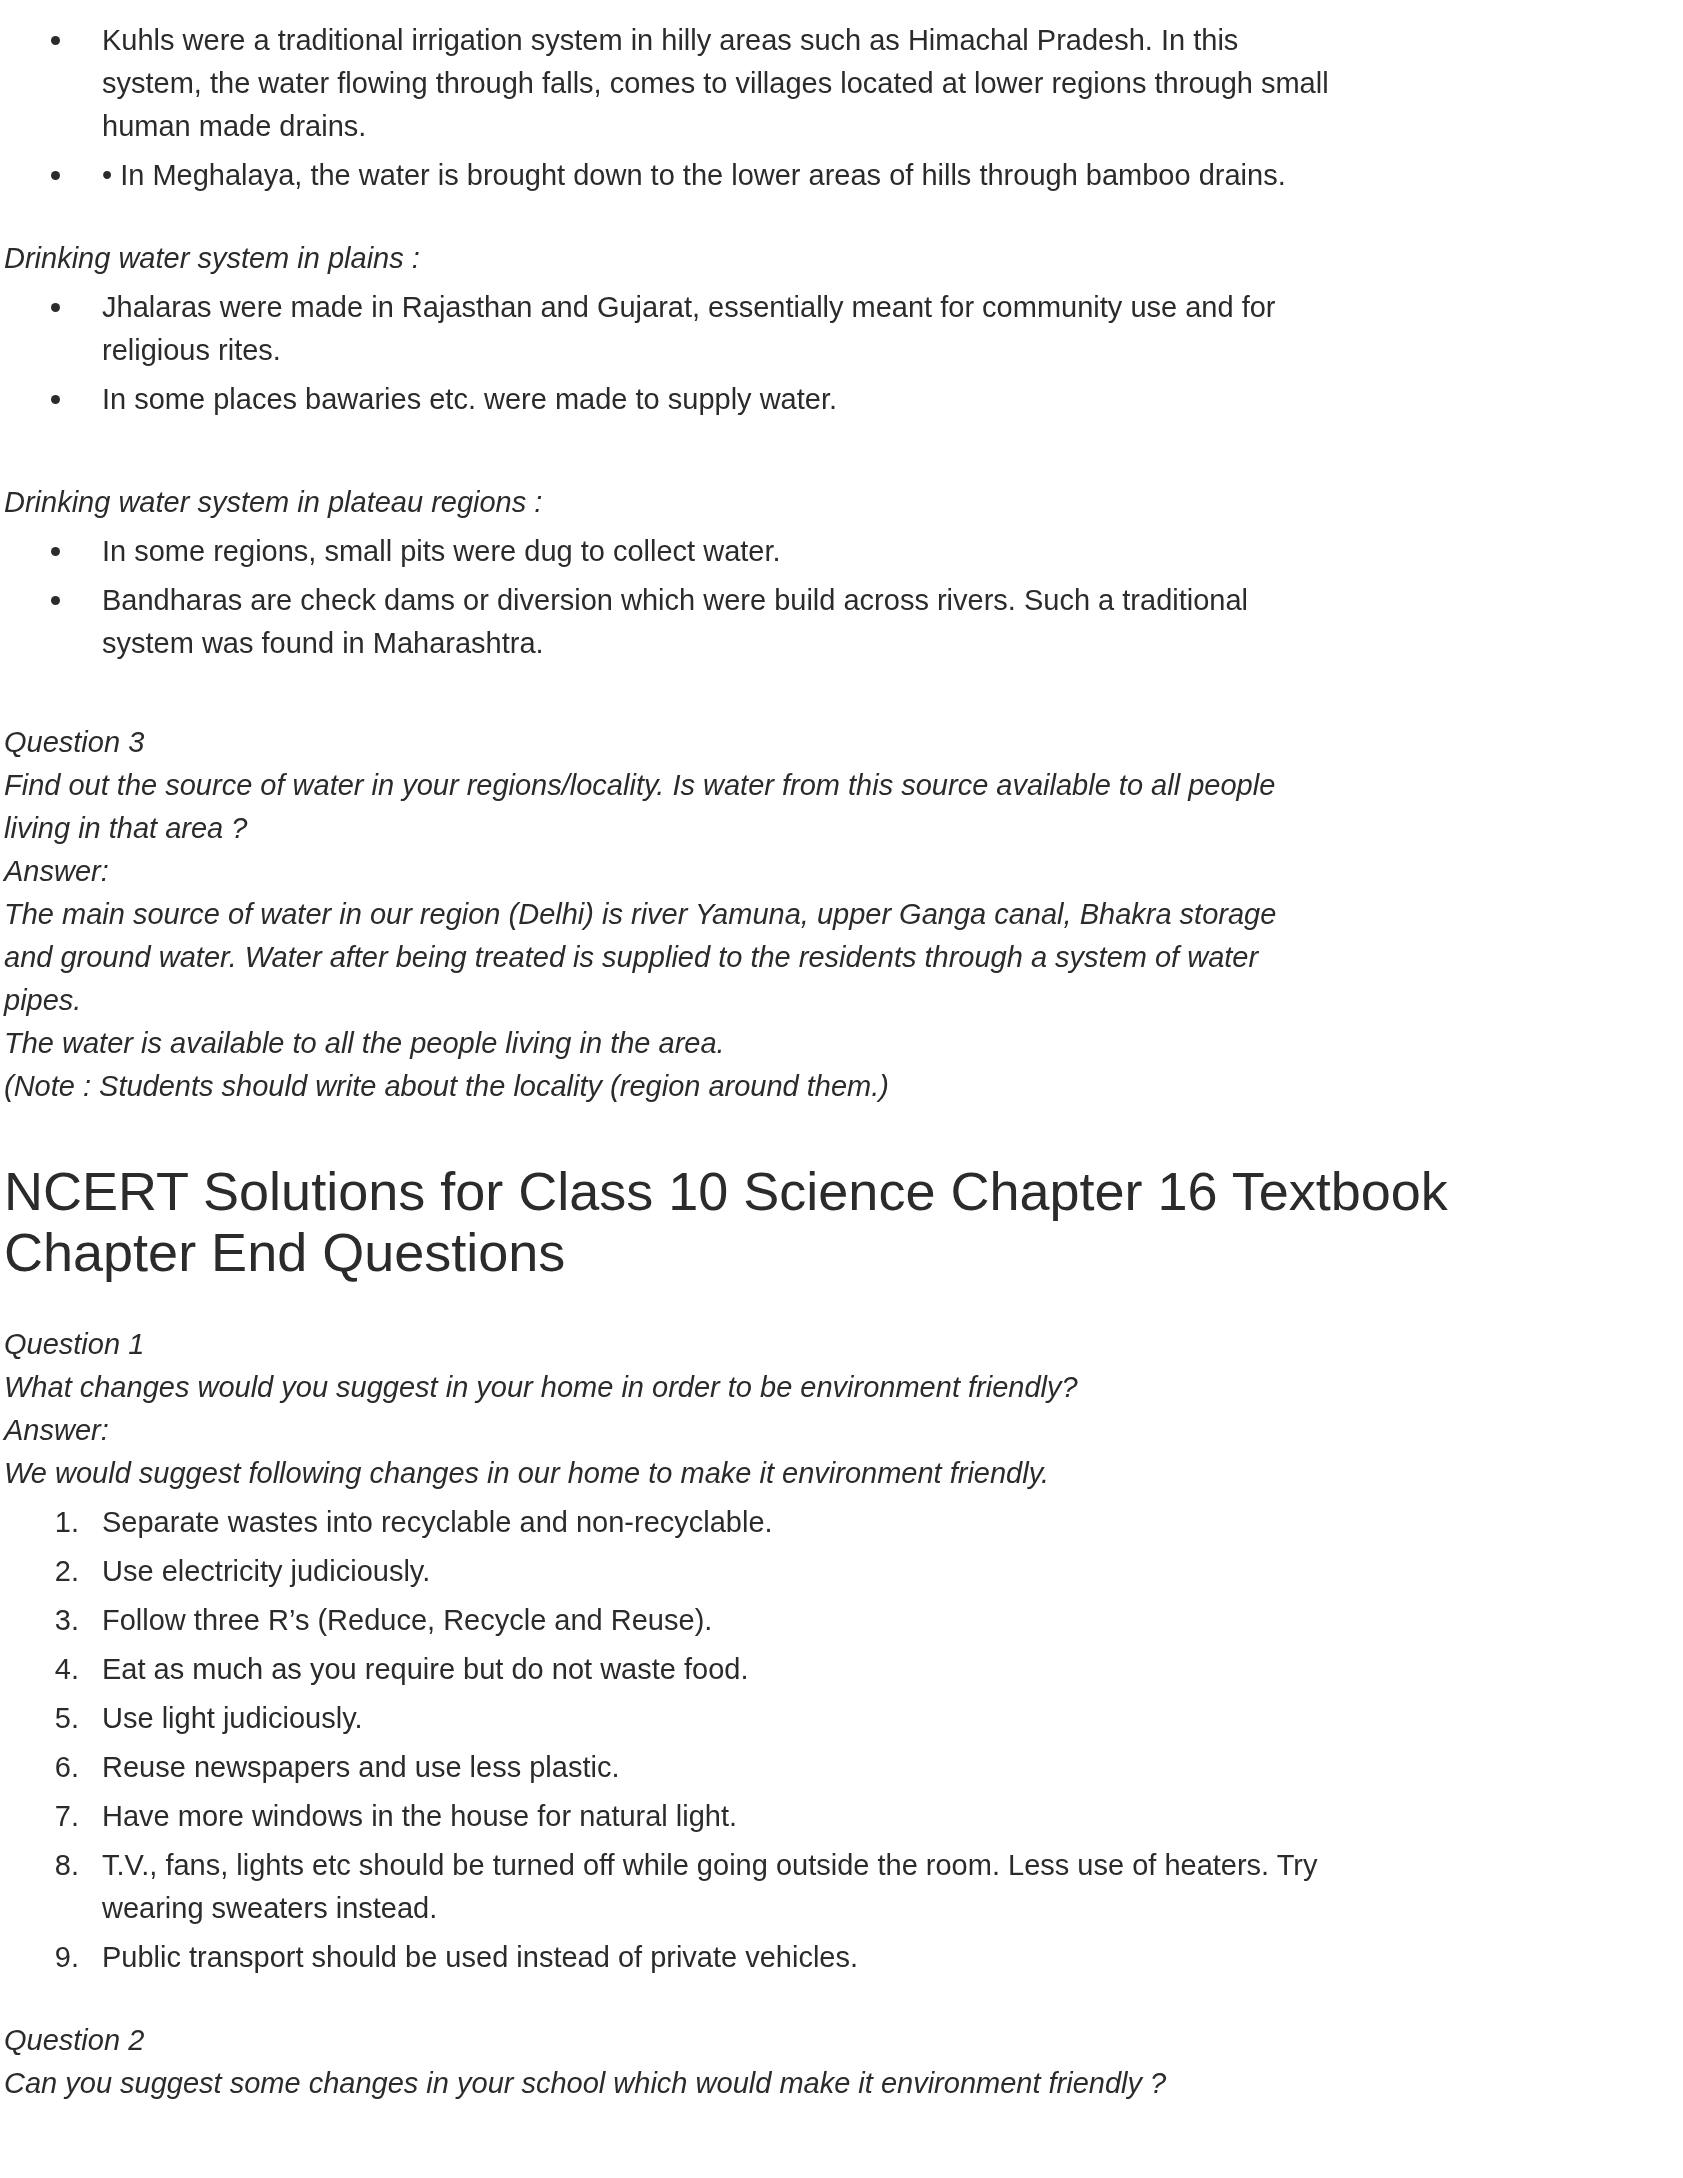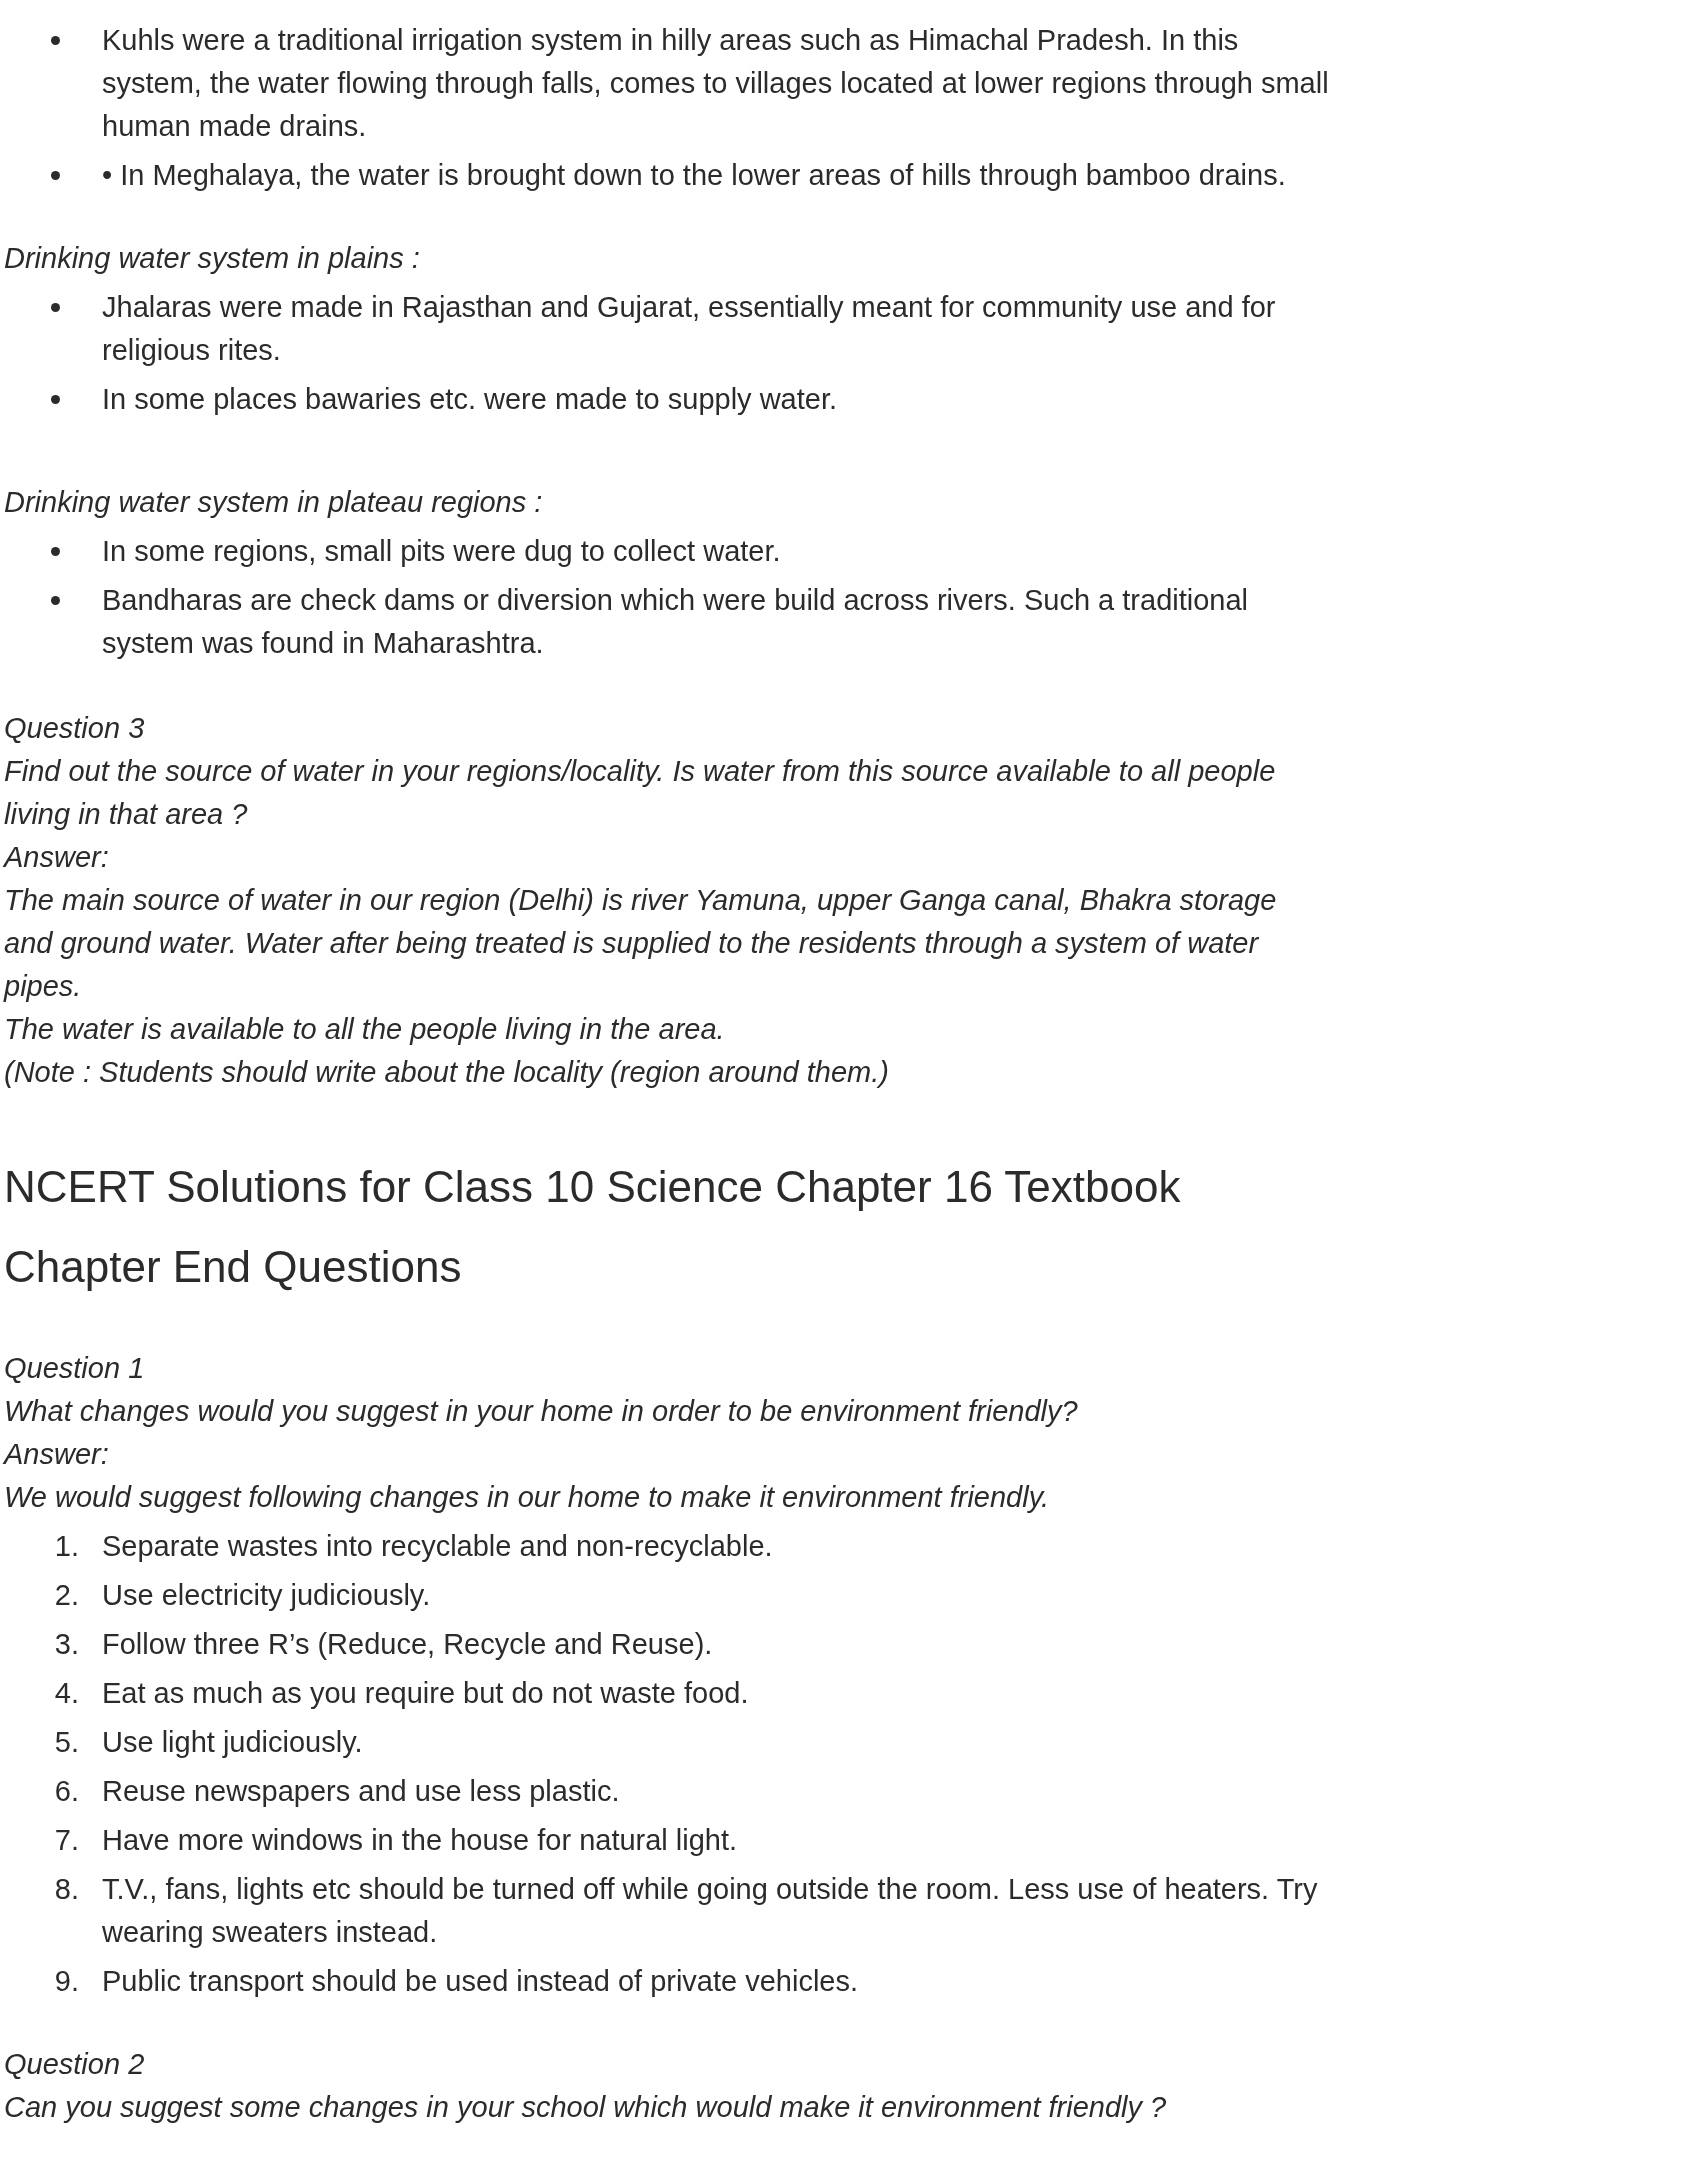--- a/index.html
+++ b/index.html
@@ -46,27 +46,27 @@
   ol.nlist li::before{
     content:counter(item) ".";
     position:absolute;
     left:-59px;
     top:0;
     width:36px;
     text-align:right;
     white-space:nowrap;
   }
   h2.section-heading{
-    font-size:44px;
-    line-height:80px;
+    font-size:54px;
+    line-height:61px;
     font-weight:400;
     margin:53px 8px 0 0;
     color:var(--text-color);
   }
-  .mt38{margin-top:42px;}
+  .mt38{margin-top:56px;}
   .mt40{margin-top:40px;}
   .mt41{margin-top:60px;}
   .mt60{margin-top:59px;}
   .mt70{margin-top:69px;}
 </style>
 </head>
 <body>
 
 <main>
 

